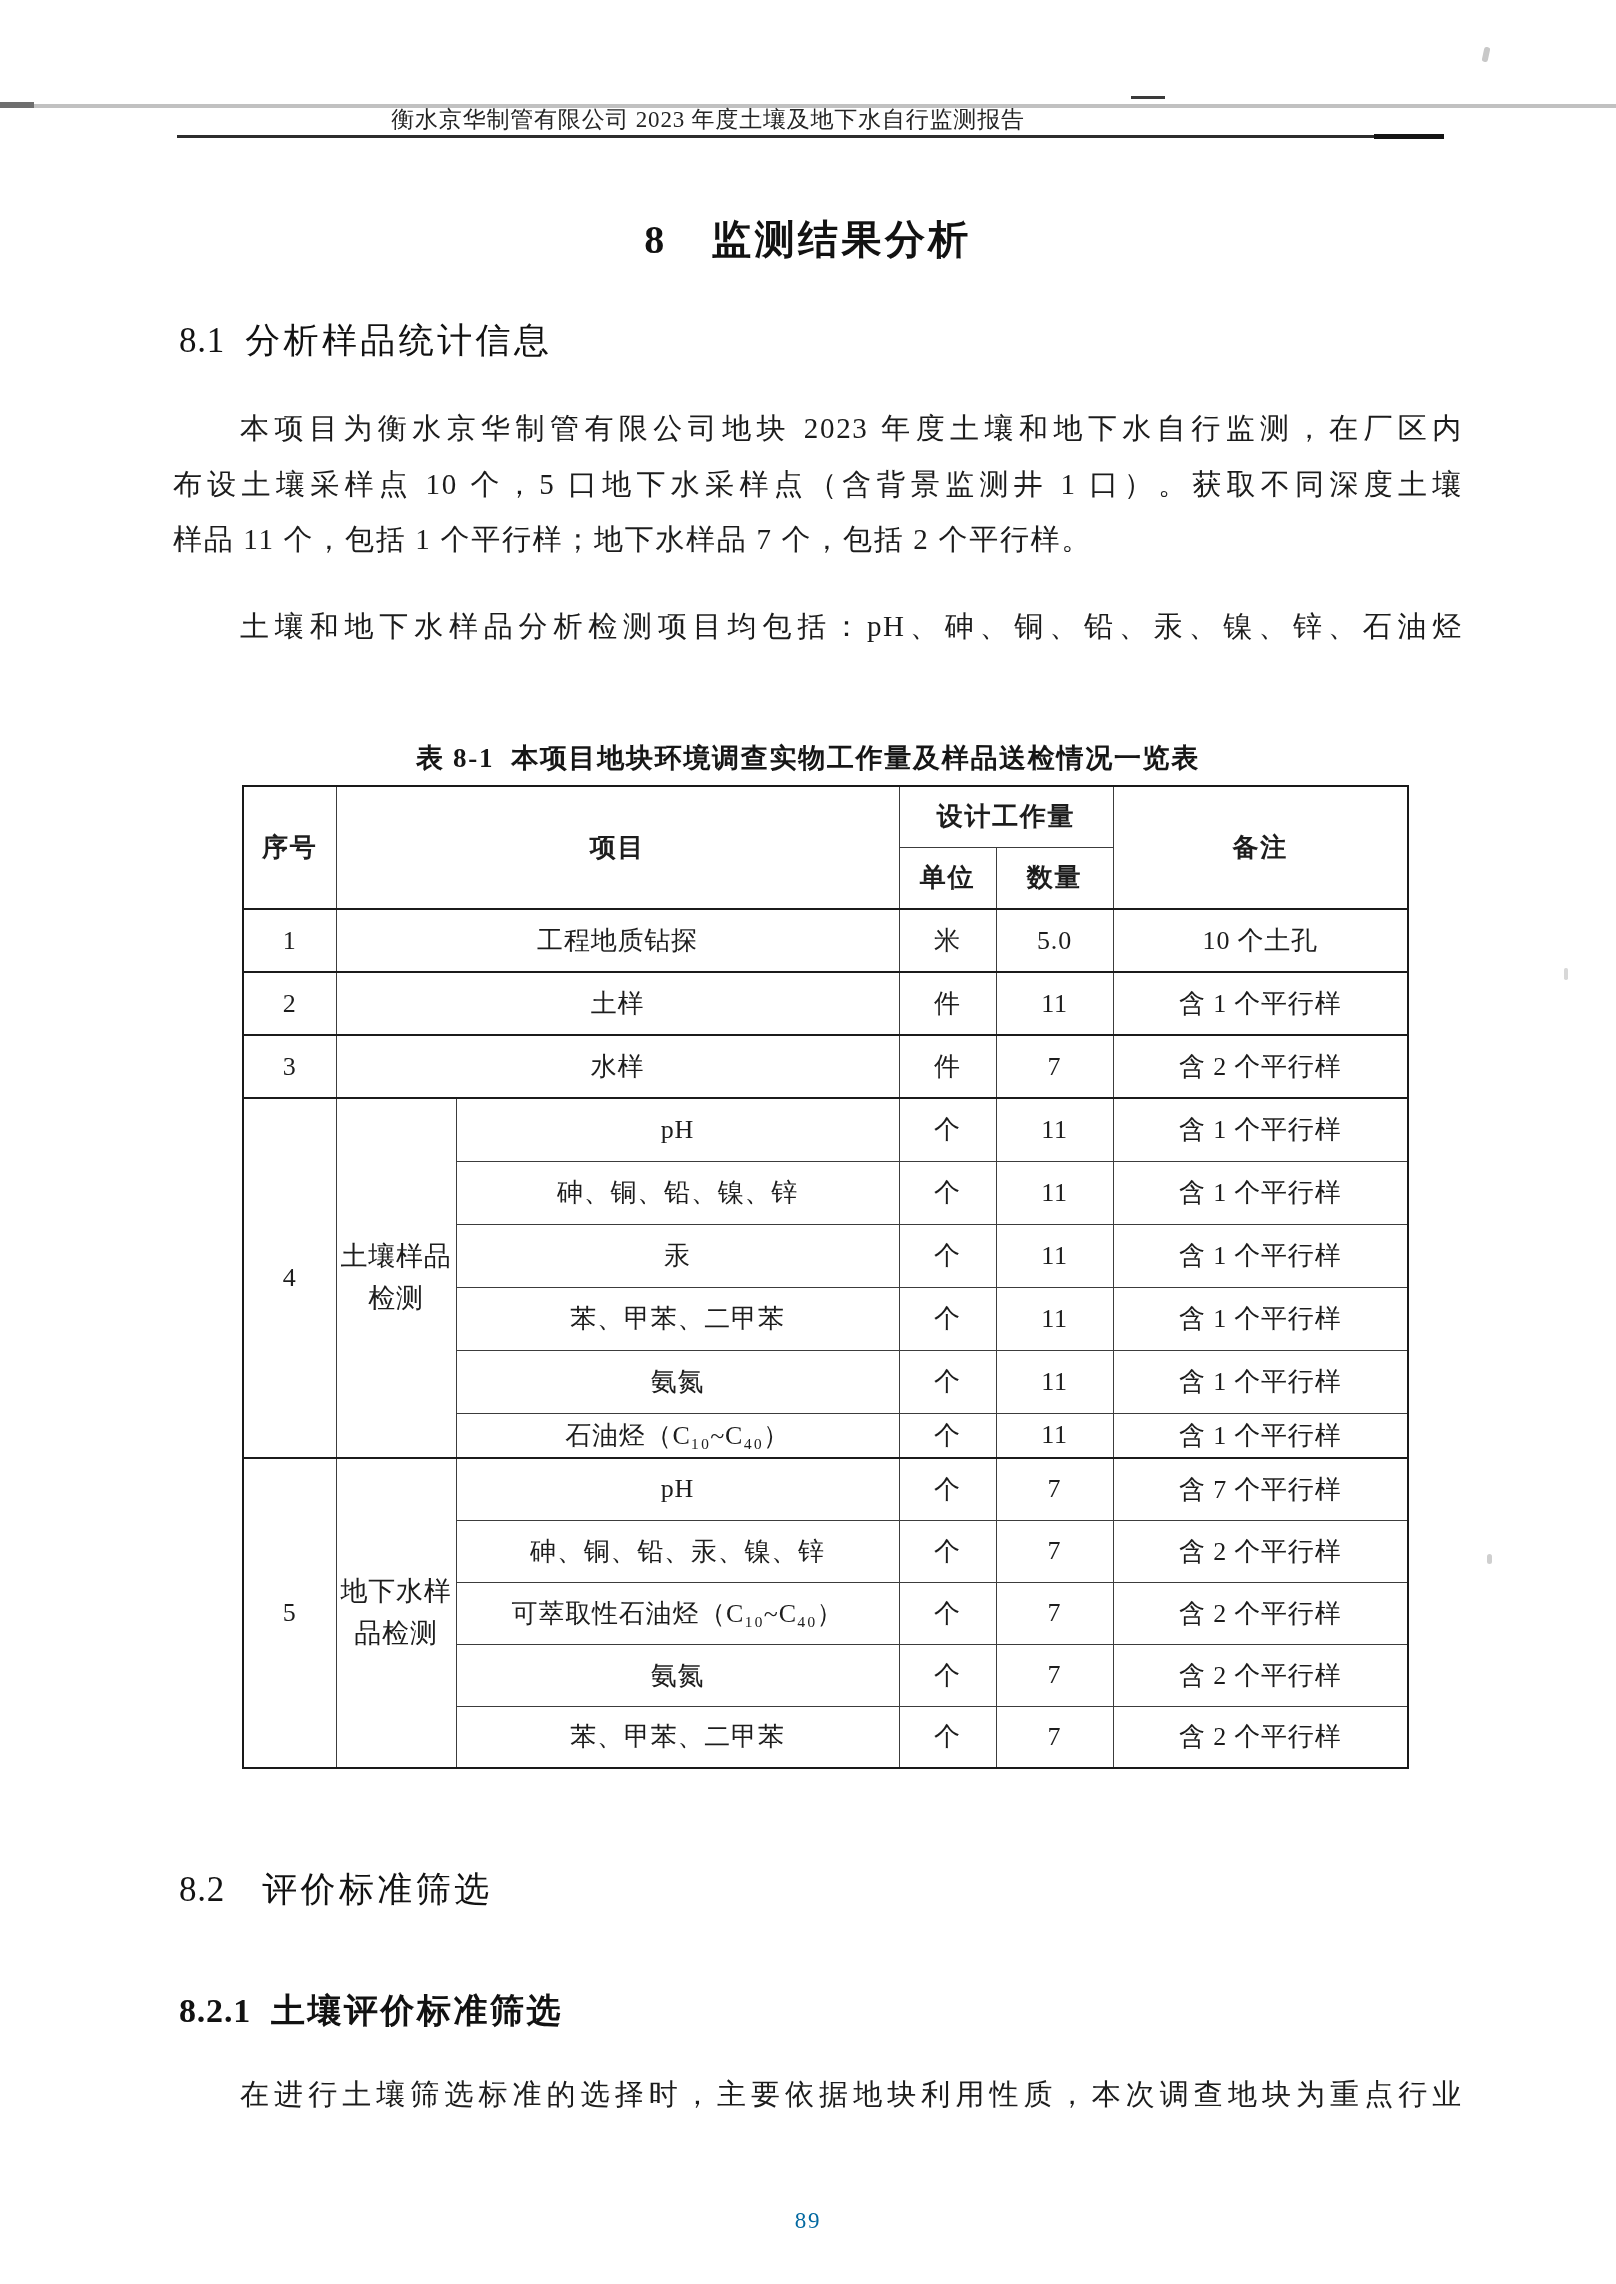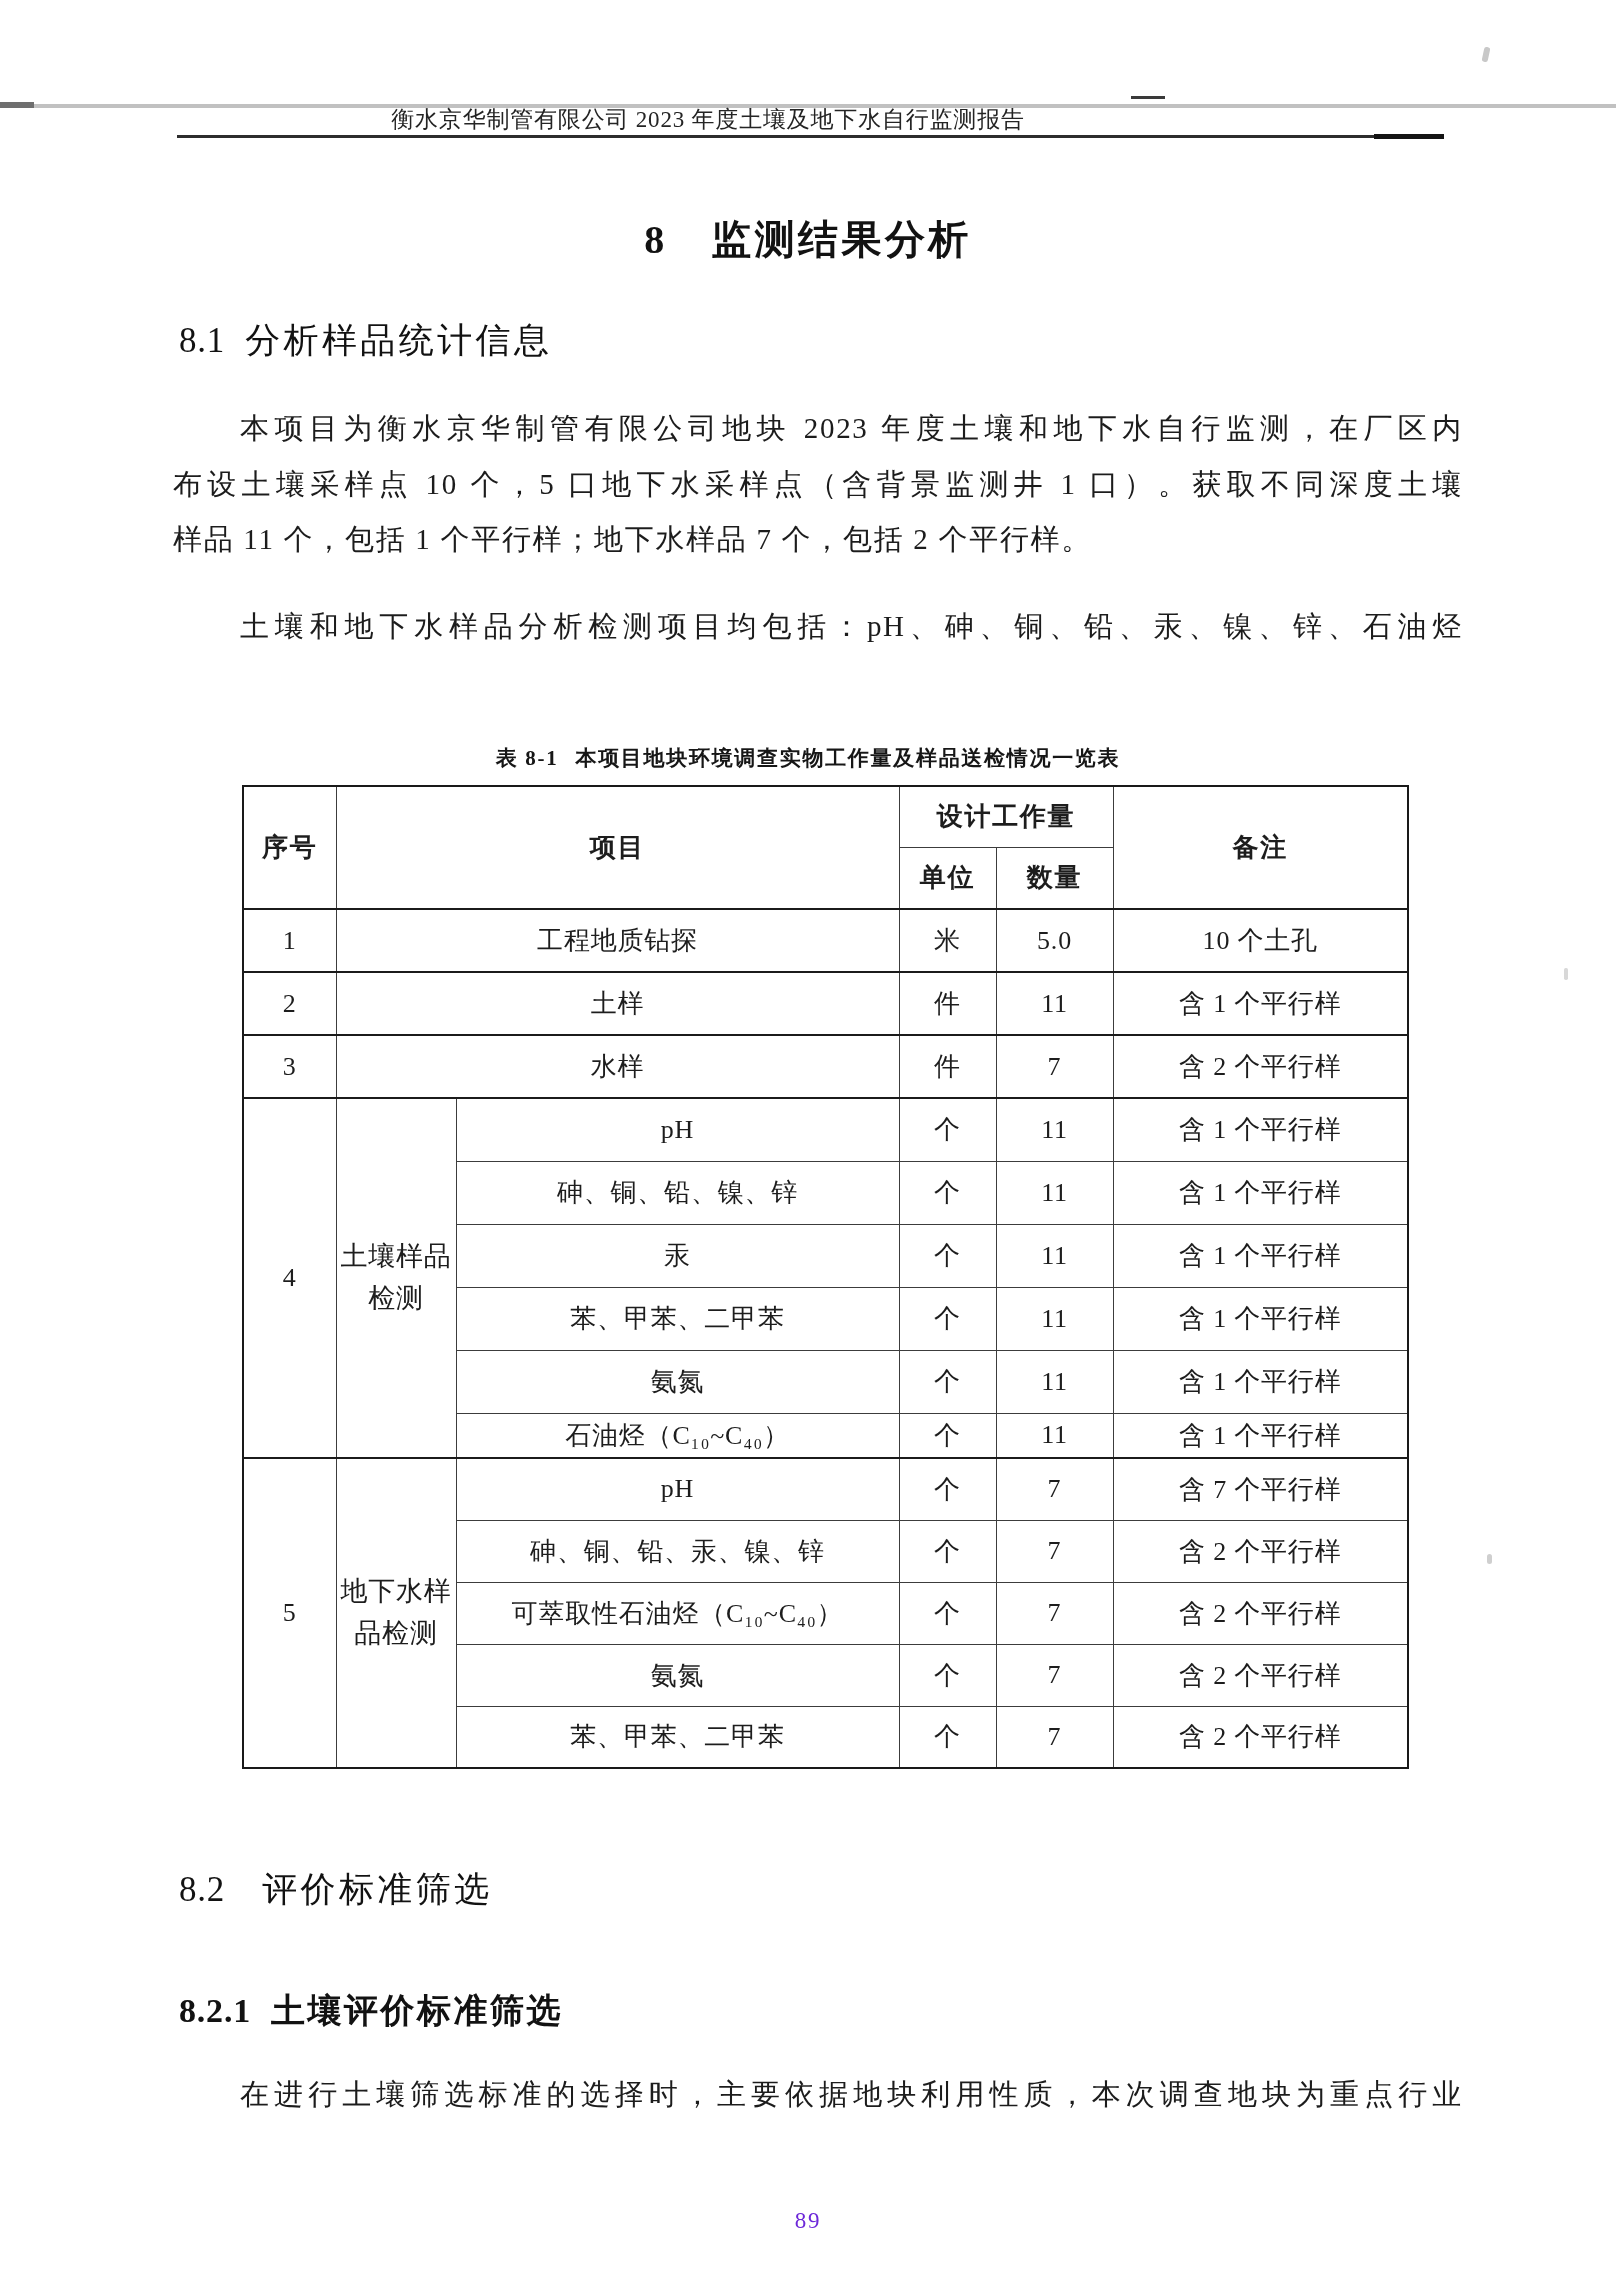--- a/index.html
+++ b/index.html
@@ -58,21 +58,21 @@
   .indent{text-indent:67px;}
   .l-p1a{top:409px;}
   .l-p1b{top:465px;}
   .l-p1c{top:520px;}
   .l-p2a{top:607px;}
   .l-p2b{top:663px;}
   .l-p3a{top:2075px;}
   
   .table-caption{
     position:absolute;left:0;top:741px;width:1616px;height:35px;
-    text-align:center;font-weight:bold;font-size:21px;letter-spacing:1.7px;
+    text-align:center;font-weight:bold;font-size:27px;letter-spacing:1.7px;
     line-height:35px;color:#161616;
   }
   .table-caption .num{margin-right:17px;}
   
   table.workload{
     position:absolute;left:242px;top:785px;width:1163px;
     border-collapse:collapse;table-layout:fixed;
     border:2.5px solid #191919;
     font-size:26px;color:#1d1d1d;
   }
@@ -82,21 +82,21 @@
     padding:0 1.7px;overflow:hidden;
   }
   table.workload th{font-weight:bold;letter-spacing:1.7px;}
   table.workload td{letter-spacing:0.8px;}
   tr.sep td, tr.sep th{border-top:2.5px solid #1b1b1b;}
   thead tr.subhead th{border-bottom:2.5px solid #1b1b1b;}
   td.group-cell{font-size:27px;letter-spacing:4.2px;line-height:1.55;padding:0 3.4px;margin-top:41px;}
   
   .page-number{
     position:absolute;left:0;top:2206px;width:1616px;height:30px;
-    text-align:center;font-size:23px;line-height:30px;color:#6d28d9;letter-spacing:1.7px;
+    text-align:center;font-size:23px;line-height:30px;color:#0369a1;letter-spacing:1.7px;
   }
 </style>
 </head>
 <body>
 
 <div class="page">
 
   <div class="artifact band"></div>
   <div class="artifact band-cap"></div>
   <div class="artifact overline-dash"></div>

